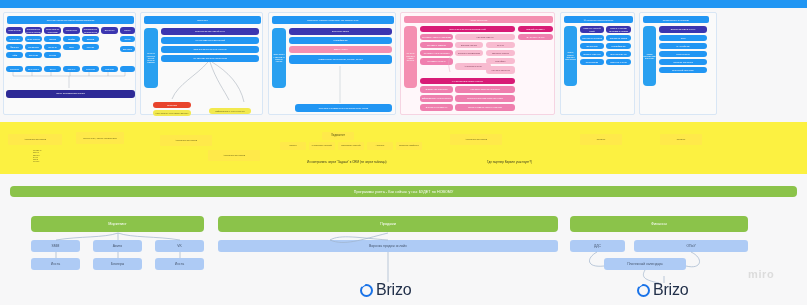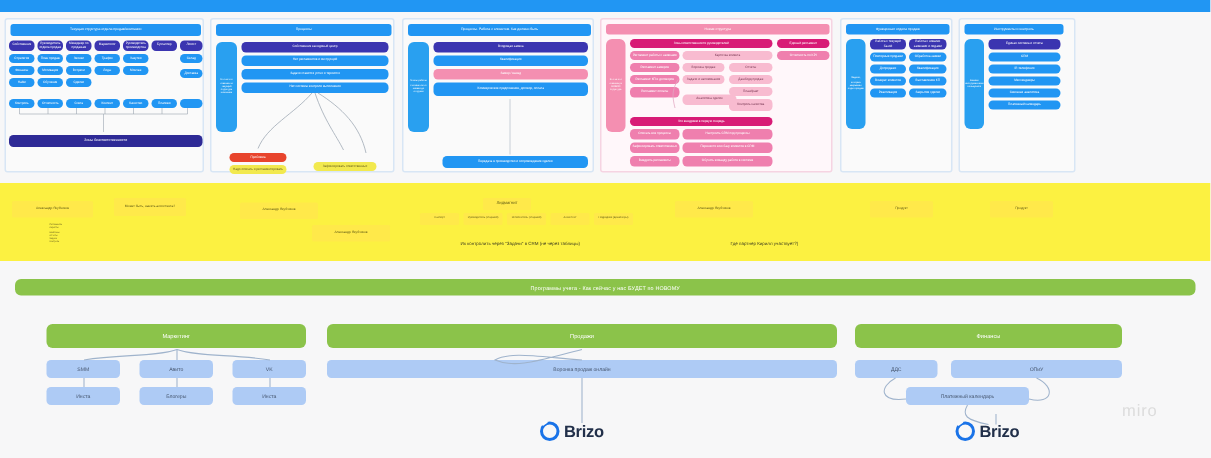--- a/index.html
+++ b/index.html
@@ -87,25 +87,25 @@
   .brizo { position:absolute; display:flex; align-items:center; gap:3px; }
   .brizo .ring {
     width:13px; height:13px; border-radius:50%;
     border:2.6px solid #1a73e8;
     position:relative;
   }
   .brizo .ring::after{
     content:""; position:absolute; left:-1px; top:-2px;
     width:4px; height:2px; background:#fafafa; transform:rotate(-35deg);
   }
-  .brizo .wd { font-size:11px; font-weight:bold; color:#22304a; letter-spacing:-0.2px; }
+  .brizo .wd { font-size:16px; font-weight:normal; color:#22304a; letter-spacing:-0.2px; }
 
   .miro {
     position:absolute; left:748px; top:268px;
-    font-size:11px; color:#dcdcdc; font-weight:normal; letter-spacing:.6px;
+    font-size:11px; color:#dcdcdc; font-weight:bold; letter-spacing:.6px;
   }
   svg.conn { position:absolute; left:0; top:0; width:807px; height:305px; pointer-events:none; }
   .ptitle {
     position:absolute; display:flex; align-items:center; justify-content:center;
     background:#2196f3; color:#fff; border-radius:2px; font-size:2.3px;
     text-align:center; overflow:hidden; padding:0 1px;
   }
   .vrail {
     position:absolute; background:#29a0f0; border-radius:4px;
     display:flex; align-items:center; justify-content:center;

